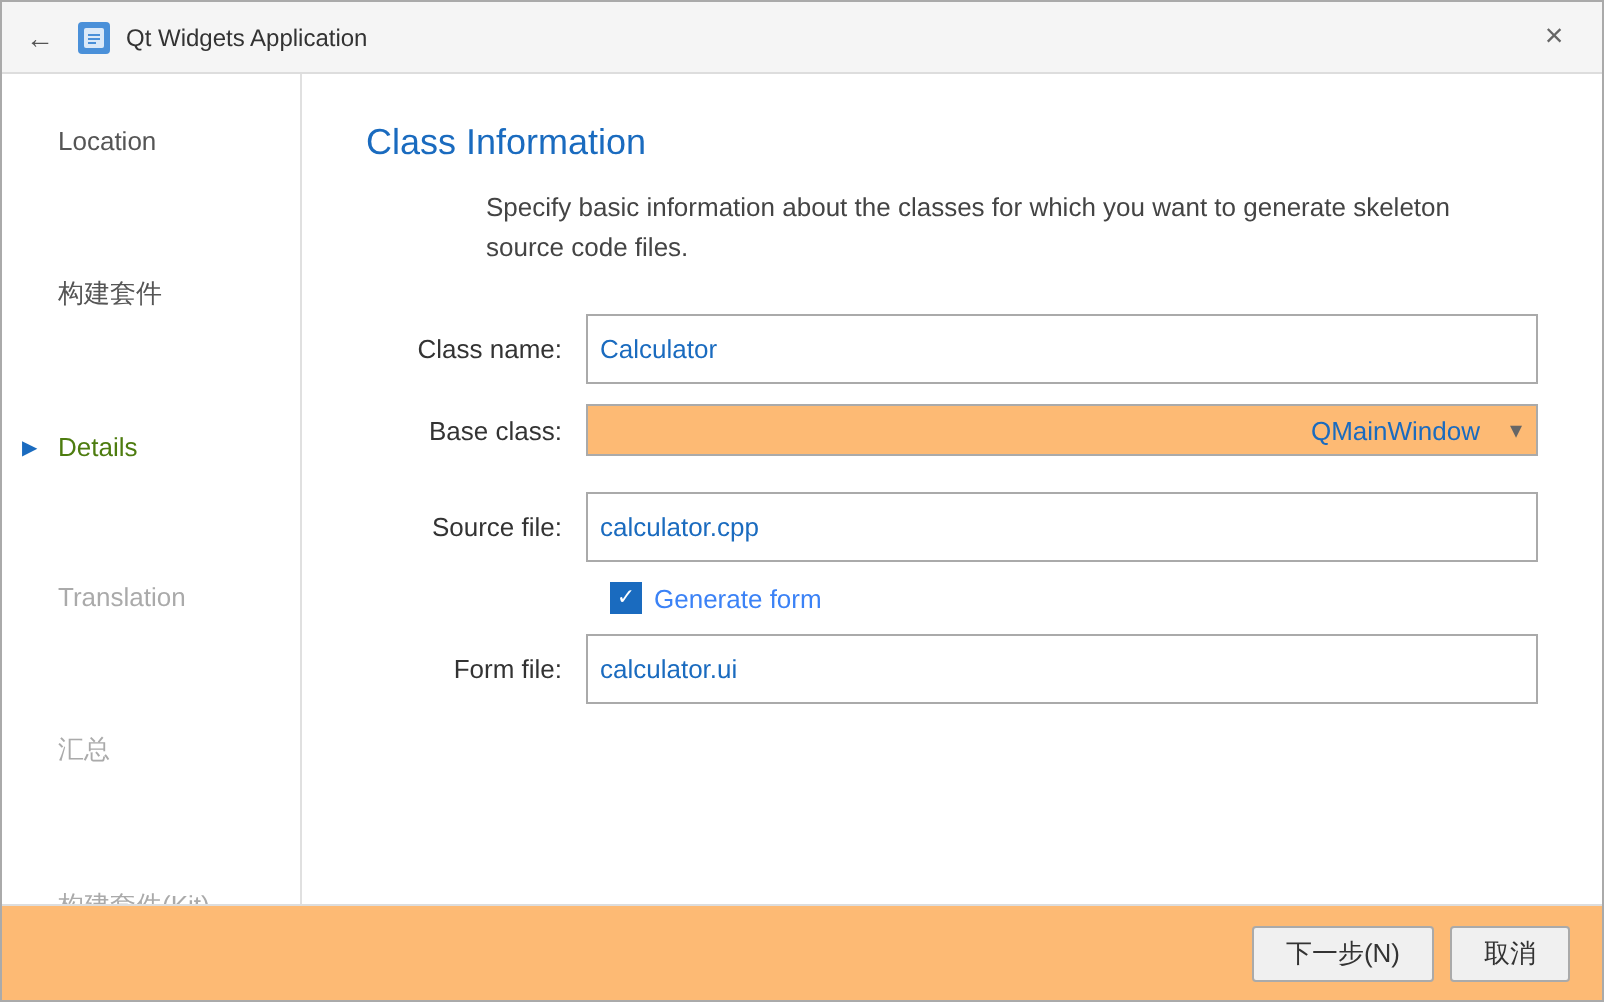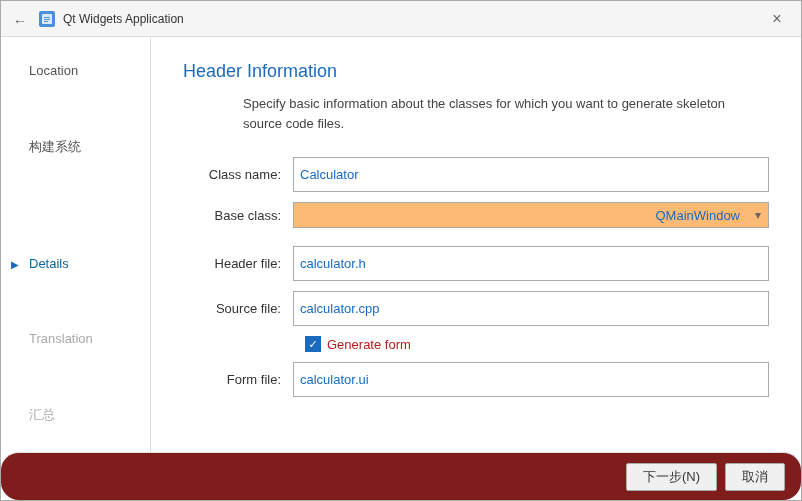--- a/index.html
+++ b/index.html
@@ -75,23 +75,22 @@
       gap: 48px;
     }
     .sidebar-item {
       padding: 6px 16px 6px 28px;
       font-size: 13px;
       cursor: pointer;
       color: #555;
       position: relative;
     }
     .sidebar-item.active {
-      color: #0369a1;
+      color: #4d7c0f;
       font-weight: 500;
-      margin-top: 40px;
     }
     .sidebar-item.active::before {
       content: '▶';
       position: absolute;
       left: 10px;
       color: #1a6bbf;
       font-size: 10px;
       top: 50%;
       transform: translateY(-50%);
     }
@@ -192,33 +191,32 @@
       justify-content: center;
       flex-shrink: 0;
     }
     .checkbox-check {
       color: white;
       font-size: 11px;
       line-height: 1;
     }
     .checkbox-label {
       font-size: 13px;
-      color: #b91c1c;
+      color: #3b82f6;
       text-align: right;
     }
     .footer {
       height: 48px;
-      background: #7f1d1d;
+      background: #fdba74;
       border-top: 1px solid #ddd;
       display: flex;
       align-items: center;
       justify-content: flex-end;
       padding: 0 16px;
       gap: 8px;
-      border-radius: 18px;
     }
     .btn {
       height: 28px;
       padding: 0 16px;
       border: 1px solid #aaa;
       background: #f0f0f0;
       font-size: 13px;
       cursor: pointer;
       border-radius: 2px;
       color: #333;
@@ -245,29 +243,29 @@
       </div>
       <span class="title-bar-text">Qt Widgets Application</span>
     </div>
     <div class="title-bar-close">×</div>
   </div>
 
   <div class="content">
 
     <div class="sidebar">
       <div class="sidebar-item">Location</div>
-      <div class="sidebar-item">构建系统</div>
+      <div class="sidebar-item">构建套件</div>
       <div class="sidebar-item active">Details</div>
       <div class="sidebar-item disabled">Translation</div>
       <div class="sidebar-item disabled">汇总</div>
       <div class="sidebar-item disabled">构建套件(Kit)</div>
     </div>
 
     <div class="main-panel">
-      <h2 class="section-title">Header Information</h2>
+      <h2 class="section-title">Class Information</h2>
       <p class="section-desc">Specify basic information about the classes for which you want to generate skeleton source code files.</p>
 
       <div class="form-row">
         <label class="form-label">Class name:</label>
         <input class="form-input" type="text" value="Calculator" style="">
       </div>
 
       <div class="form-row">
         <label class="form-label">Base class:</label>
         <div class="form-select-wrapper">
@@ -275,24 +273,20 @@
             <option>QMainWindow</option>
             <option>QWidget</option>
             <option>QDialog</option>
           </select>
           <span class="select-arrow">▾</span>
         </div>
       </div>
 
       <div class="spacer-row"></div>
 
-      <div class="form-row">
-        <label class="form-label">Header file:</label>
-        <input class="form-input" type="text" value="calculator.h" style="">
-      </div>
 
       <div class="form-row">
         <label class="form-label">Source file:</label>
         <input class="form-input" type="text" value="calculator.cpp" style="">
       </div>
 
       <div class="checkbox-row">
         <div class="checkbox-wrapper">
           <div class="checkbox-box">
             <span class="checkbox-check">✓</span>

